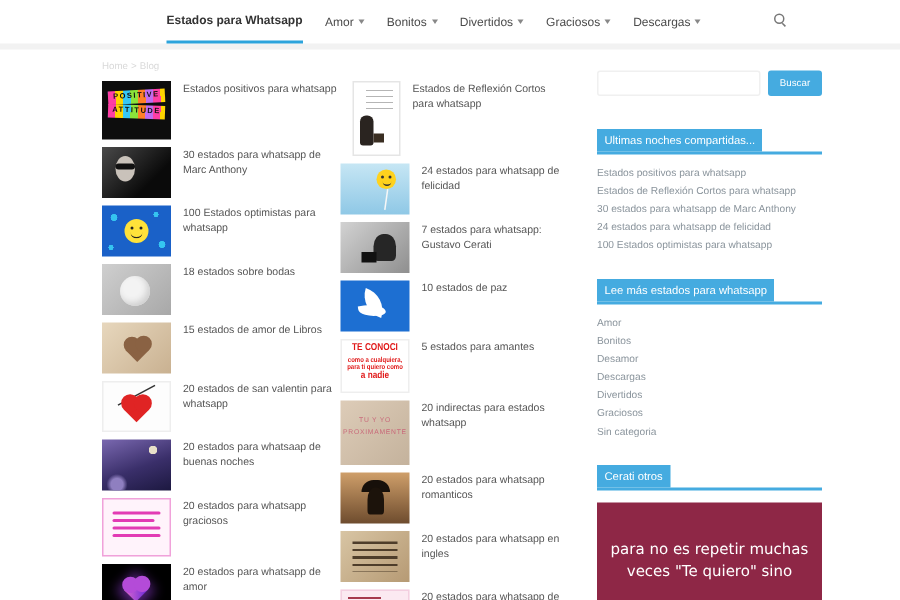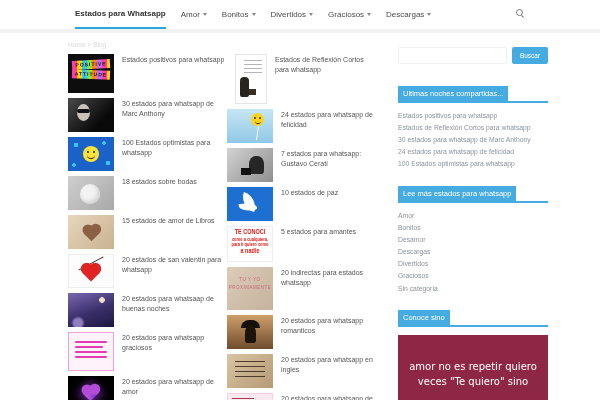--- a/index.html
+++ b/index.html
@@ -4,21 +4,21 @@
 <style>
   html,body{margin:0;padding:0;}
   body{
     width:600px;height:400px;overflow:hidden;background:#fff;
     font-family:"Liberation Sans", sans-serif;color:#444;
     position:relative;
   }
   
   header{
     height:29px;background:#fff;border-bottom:4px solid #f2f2f2;
-    display:flex;align-items:stretch;padding-left:75px;position:relative;
+    display:flex;align-items:stretch;padding-left:111px;position:relative;
   }
   .nav{display:flex;align-items:stretch;}
   .nav-item{
     display:flex;align-items:center;font-size:8px;color:#4b4b4b;
     margin-right:15px;cursor:pointer;position:relative;white-space:nowrap;
   }
   .nav-item.active{border-bottom:2px solid #2da4dc;font-weight:bold;color:#333;}
   .chev{
     width:0;height:0;border-left:2.5px solid transparent;border-right:2.5px solid transparent;
     border-top:3px solid #888;margin-left:3px;display:inline-block;
@@ -388,20 +388,20 @@
         <li>Bonitos</li>
         <li>Desamor</li>
         <li>Descargas</li>
         <li>Divertidos</li>
         <li>Graciosos</li>
         <li>Sin categoria</li>
       </ul>
     </div>
 
     <div class="widget">
-      <div class="widget-head"><span class="widget-title">Conoce sino</span></div>
+      <div class="widget-head"><span class="widget-title">Cerati otros</span></div>
       <div class="quote-img">
-        <span>amor no es repetir quiero</span>
+        <span>para no es repetir muchas</span>
         <span>veces "Te quiero" sino</span>
       </div>
     </div>
   </aside>
 </div>
 
 </body></html>

